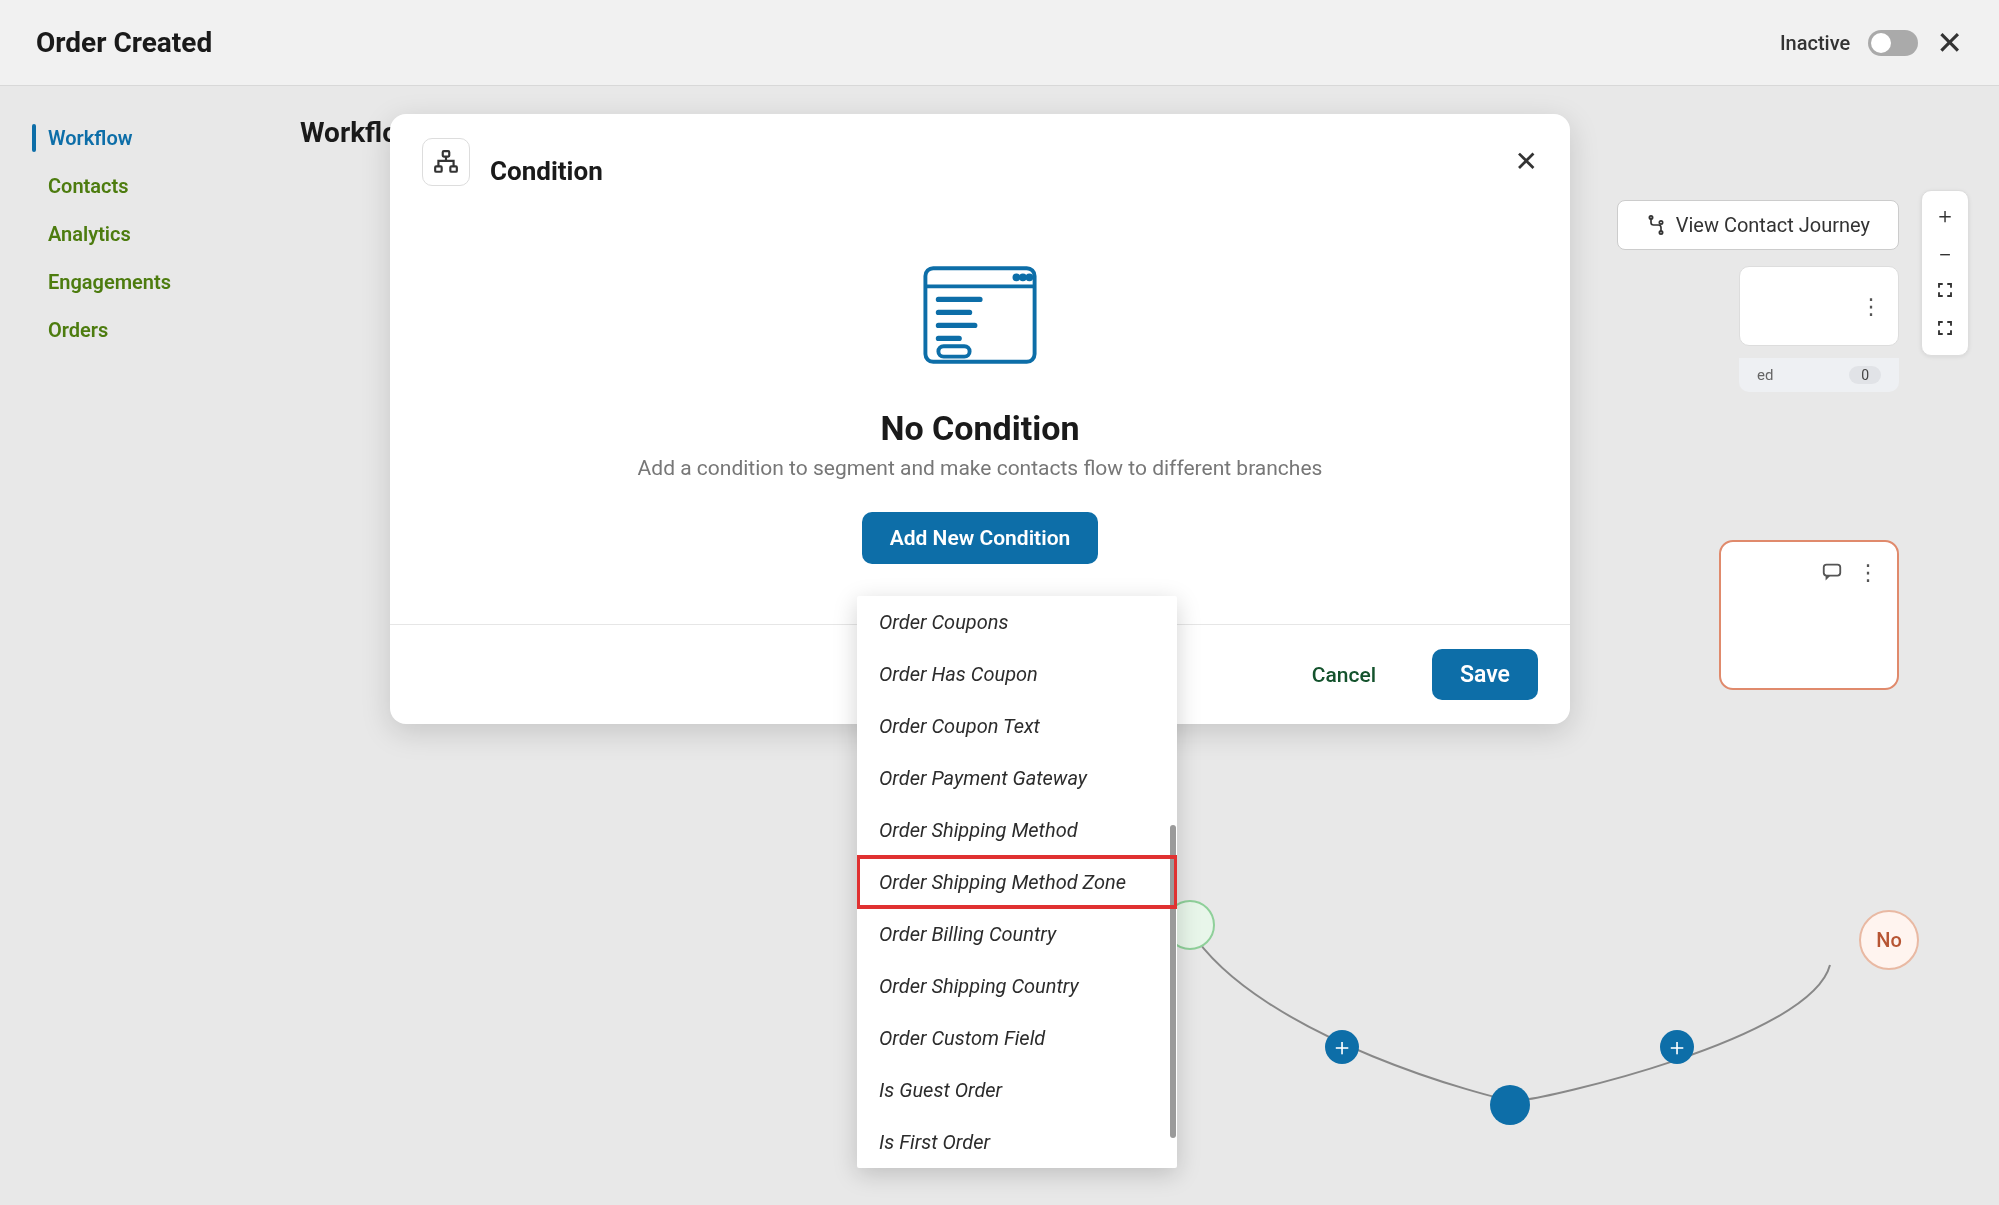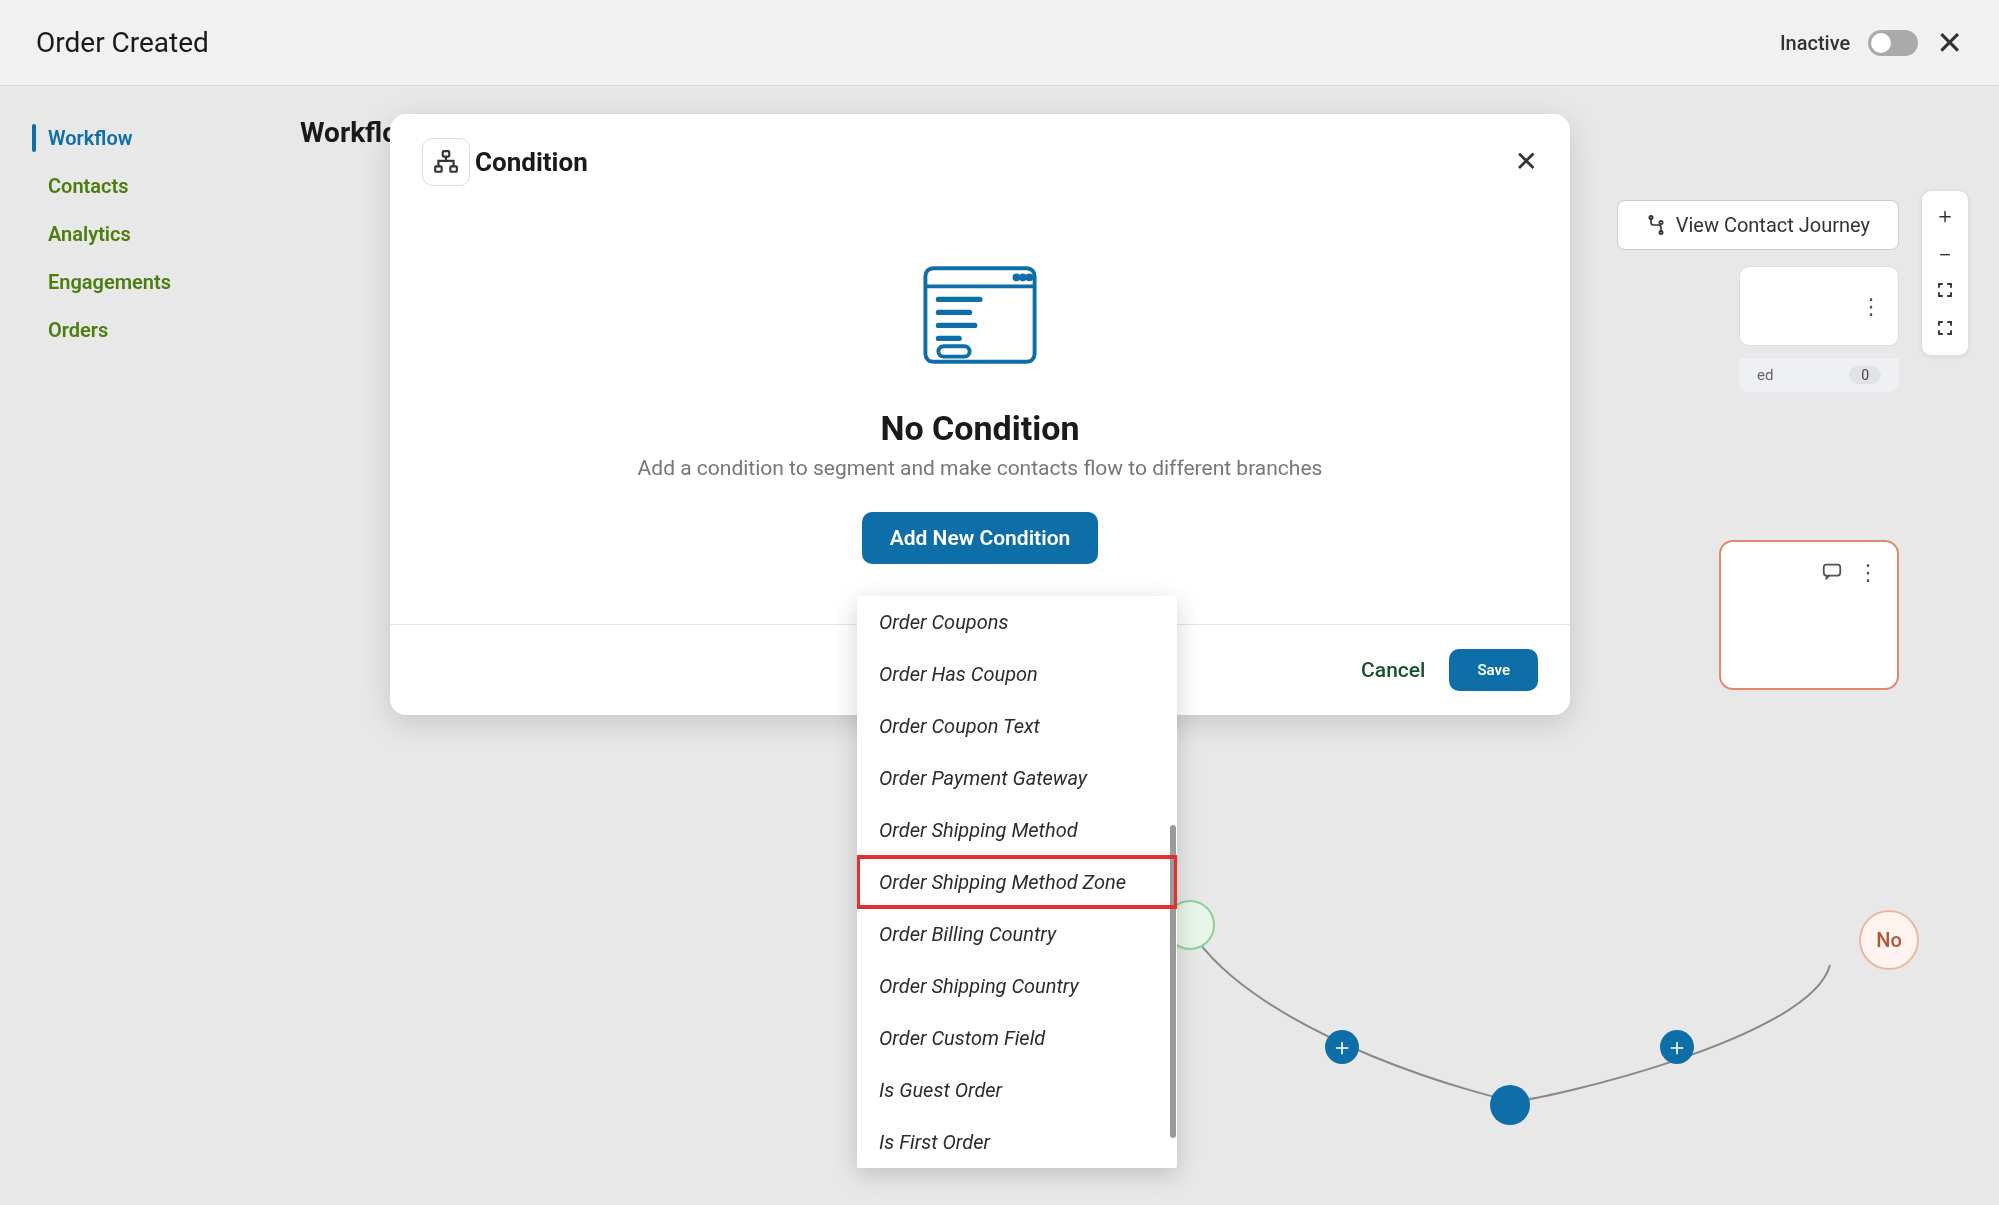--- a/index.html
+++ b/index.html
@@ -8,21 +8,21 @@
   
   .header {
     background: #f1f1f1;
     height: 86px;
     display: flex;
     align-items: center;
     justify-content: space-between;
     padding: 0 36px;
     border-bottom: 1px solid #d8d8d8;
   }
-  .header-title { font-size: 28px; font-weight: 400; color: #1a1a1a; }
+  .header-title { font-size: 28px; font-weight: 700; color: #1a1a1a; }
   .header-right { display: flex; align-items: center; gap: 18px; }
   .header-status { font-size: 20px; font-weight: 500; color: #333; }
   .toggle { width: 50px; height: 26px; background: #aaa; border-radius: 13px; position: relative; }
   .toggle::after { content: ""; position: absolute; width: 20px; height: 20px; background: #fff; border-radius: 50%; top: 3px; left: 3px; }
   .close-x { font-size: 32px; color: #333; cursor: pointer; user-select: none; line-height: 1; }
 
   
   .main { display: flex; position: relative; height: calc(100% - 86px); }
 
   
@@ -147,21 +147,21 @@
     background: #fff;
     border-radius: 16px;
     box-shadow: 0 8px 30px rgba(0,0,0,0.15);
     display: flex;
     flex-direction: column;
   }
   .modal-header {
     display: flex; align-items: center; justify-content: space-between;
     padding: 24px 32px;
   }
-  .modal-header-left { display: flex; align-items: center; gap: 5px; }
+  .modal-header-left { display: flex; align-items: flex-end; gap: 20px; }
   .modal-icon-box {
     width: 48px; height: 48px; border: 1px solid #ddd; border-radius: 10px;
     display: flex; align-items: center; justify-content: center;
   }
   .modal-title { font-size: 26px; font-weight: 700; color: #1a1a1a; }
 
   .modal-body {
     padding: 40px 40px 60px;
     display: flex; flex-direction: column; align-items: center;
     border-bottom: 1px solid #e6e6e6;
@@ -173,21 +173,21 @@
     background: #0d6ea8; color: #fff; border: none;
     padding: 14px 28px; font-size: 21px; font-weight: 600;
     border-radius: 10px; cursor: pointer;
   }
 
   .modal-footer {
     display: flex; justify-content: flex-end; align-items: center;
     gap: 24px; padding: 24px 32px;
   }
   .cancel-btn { background: none; border: none; color: #14532d; font-size: 21px; font-weight: 500; cursor: pointer; }
-  .save-btn { background: #0d6ea8; color: #fff; border: none; padding: 12px 28px; font-size: 15px; font-weight: 600; border-radius: 10px; cursor: pointer; }
+  .save-btn { background: #0d6ea8; color: #fff; border: none; padding: 12px 28px; font-size: 23px; font-weight: 600; border-radius: 10px; cursor: pointer; margin-left: 32px; }
 
   
   .dropdown {
     position: absolute;
     top: 596px; left: 857px;
     width: 320px;
     background: #fff;
     box-shadow: 0 6px 24px rgba(0,0,0,0.18);
     border-radius: 2px;
     overflow: hidden;

